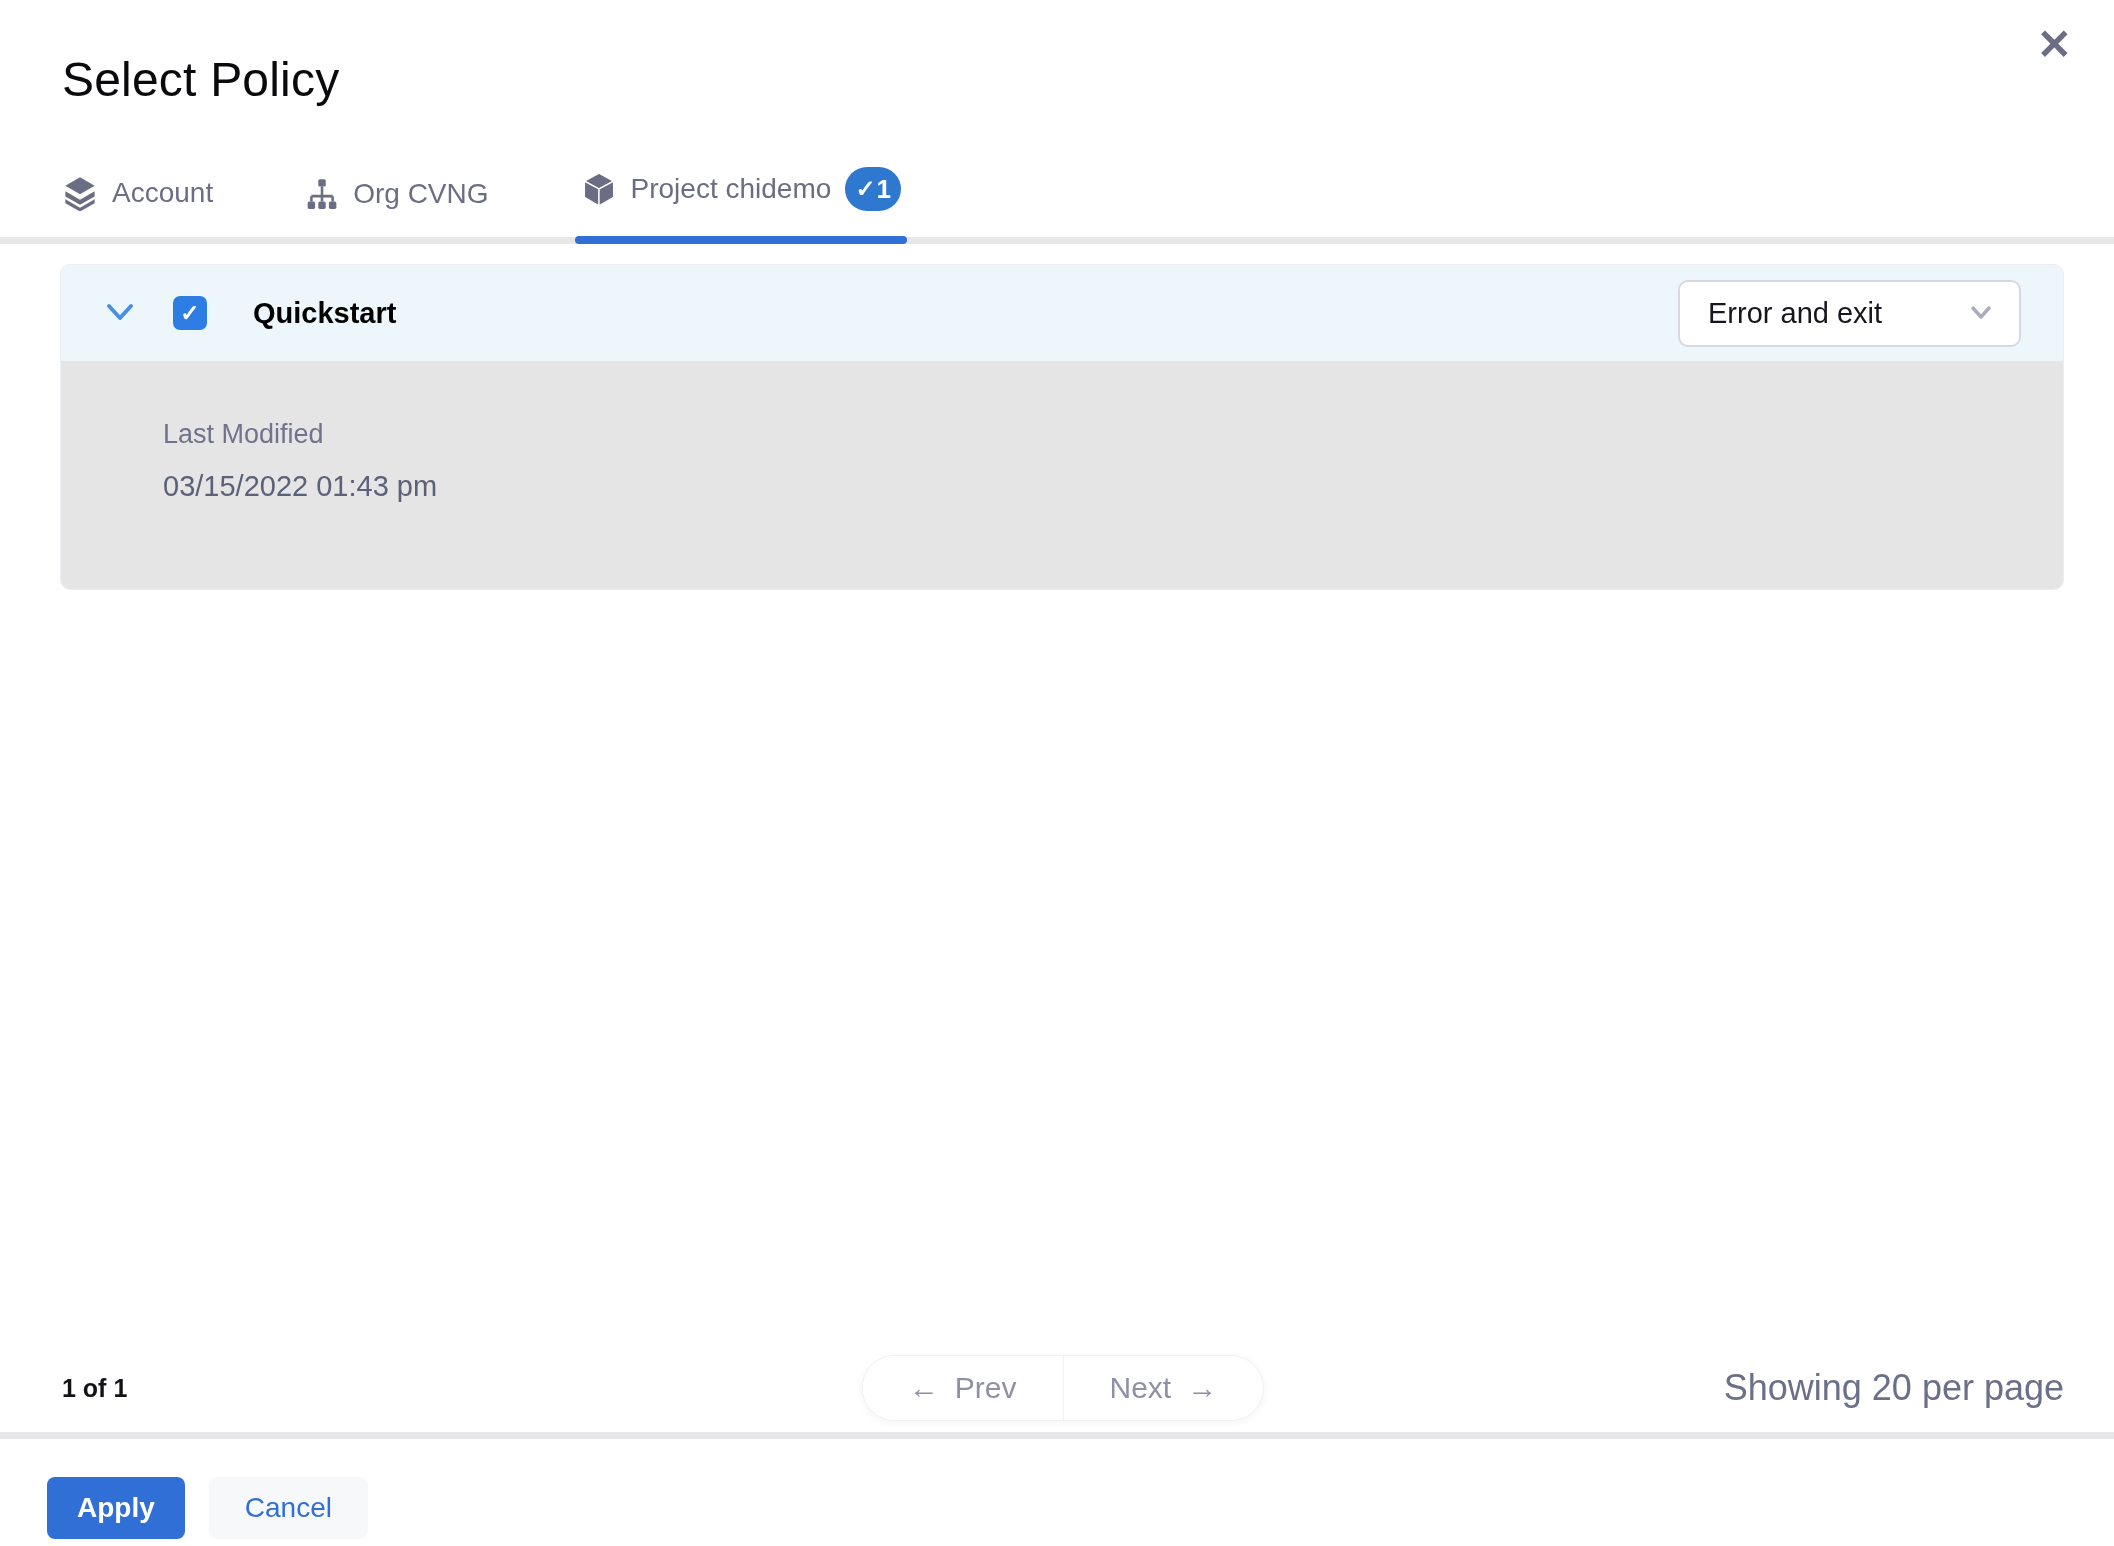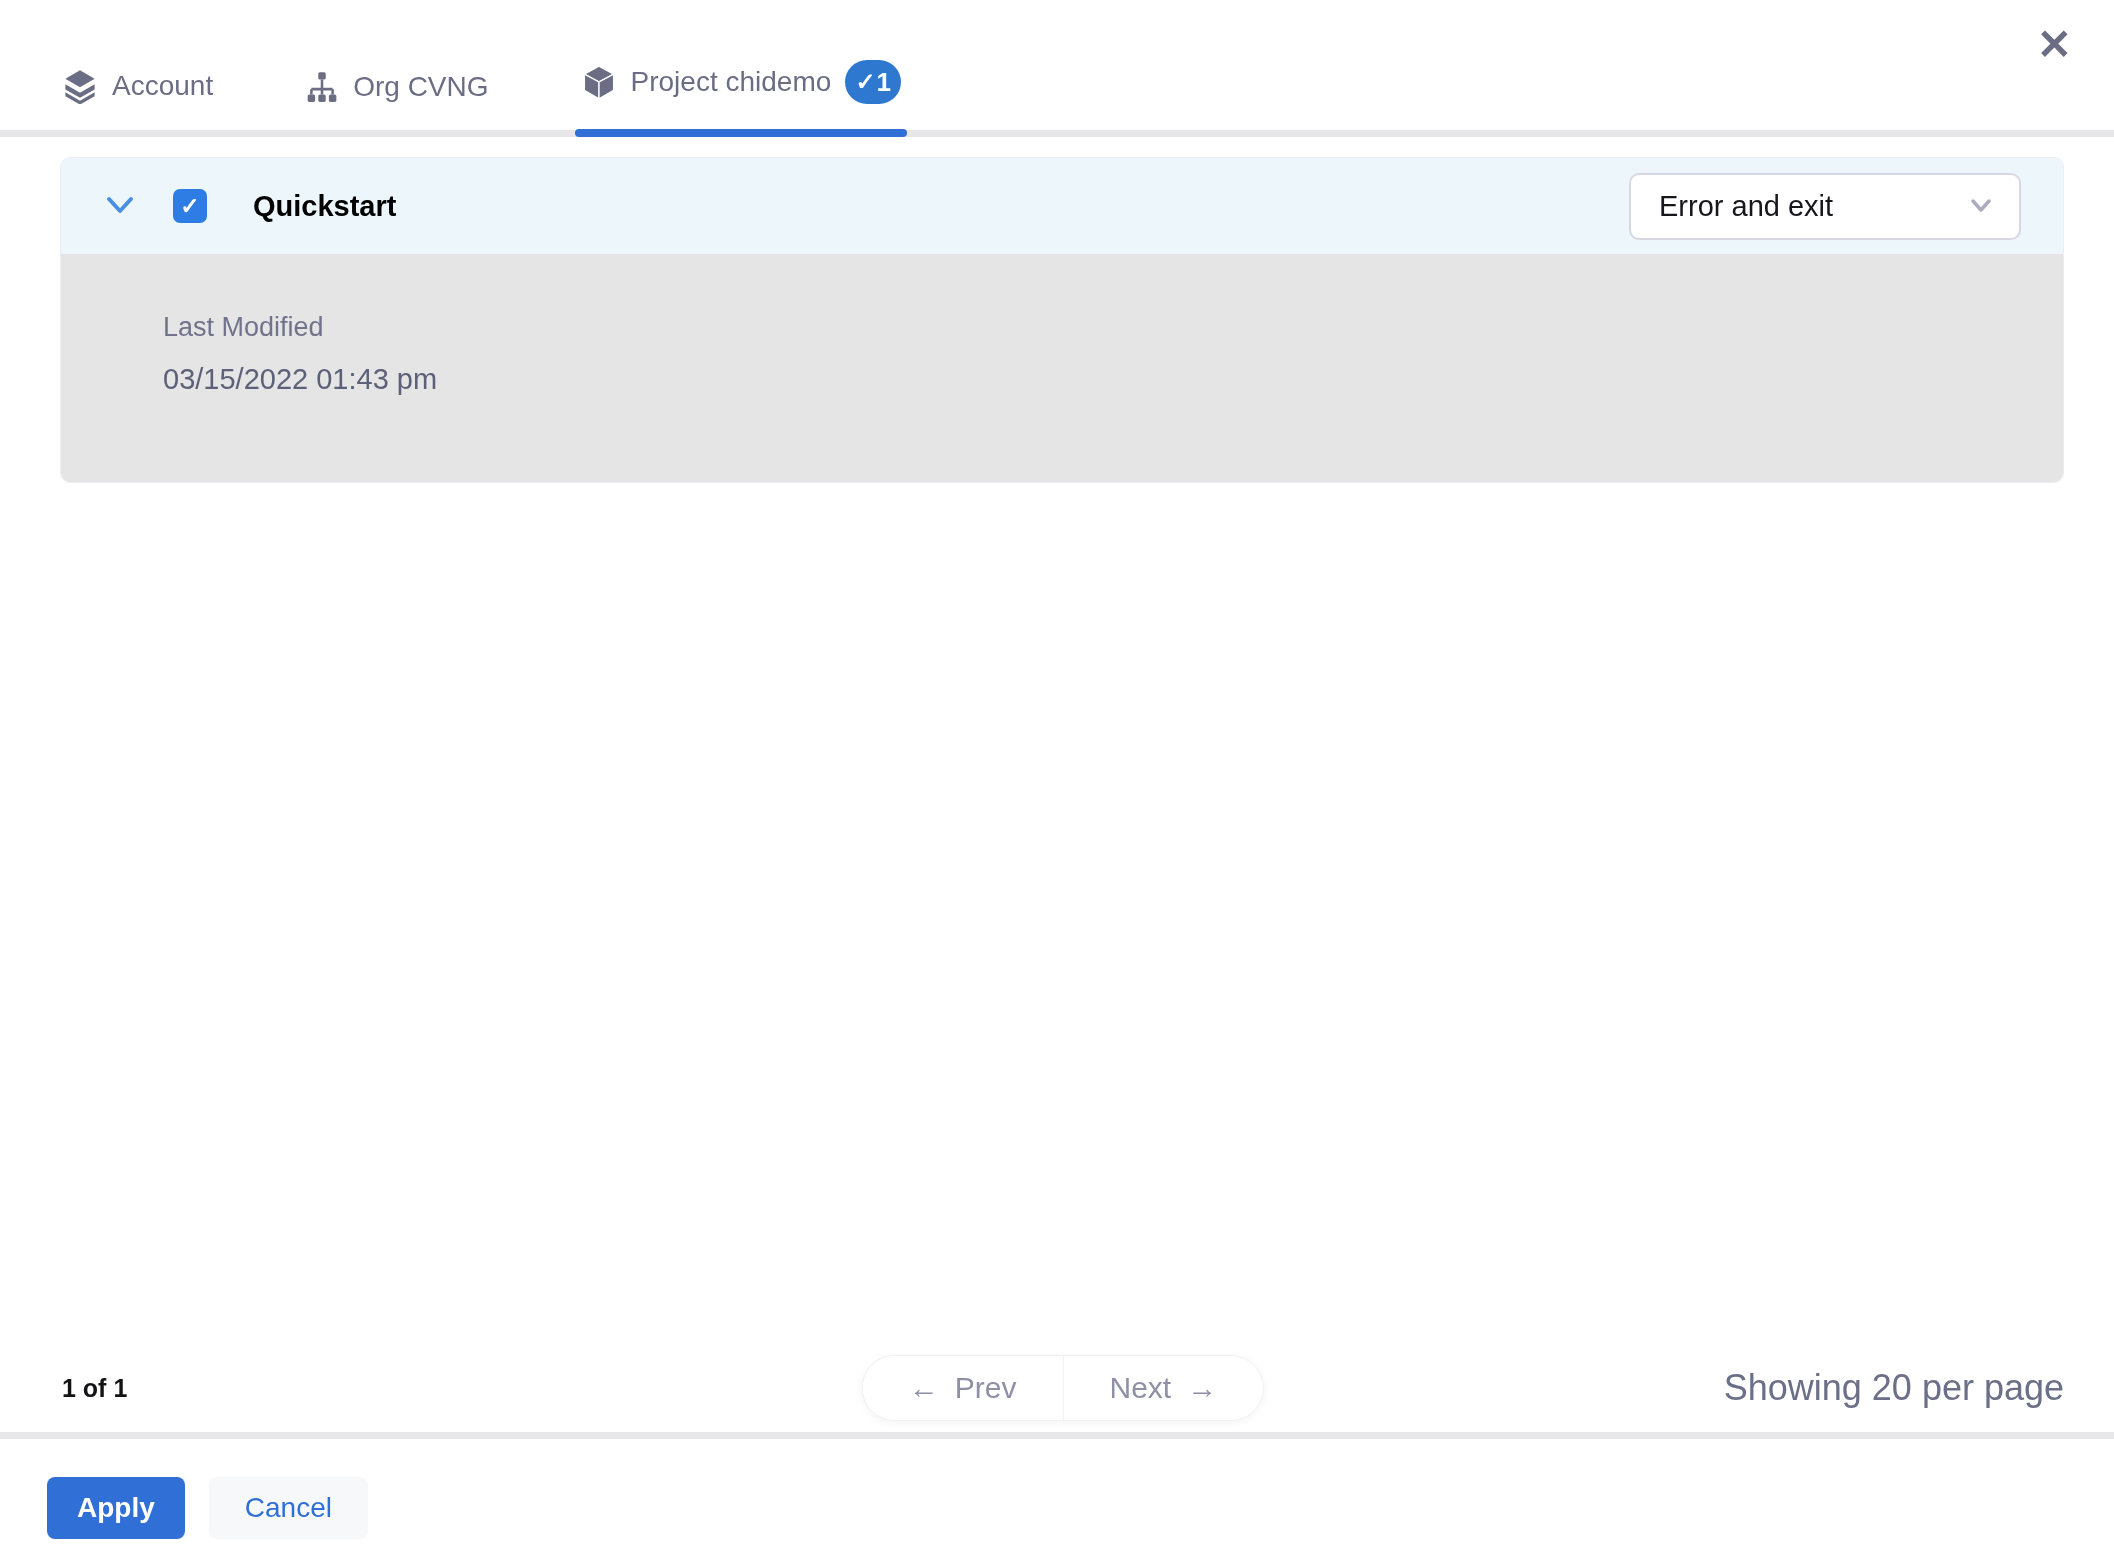--- a/index.html
+++ b/index.html
@@ -116,21 +116,21 @@
   .policy-name {
     margin-left: 46px;
     font-size: 29px;
     font-weight: 700;
     color: #000000;
   }
   .spacer { flex: 1; }
   .action-select {
     display: flex;
     align-items: center;
-    width: 392px;
+    width: 343px;
     height: 67px;
     background: #ffffff;
     border: 2px solid #d6d7e3;
     border-radius: 10px;
     padding: 0 22px 0 28px;
     font-size: 29px;
     color: #16161c;
     cursor: pointer;
   }
   .action-select .select-chevron { margin-left: auto; display: flex; align-items: center; }
@@ -218,20 +218,23 @@
     padding: 0 36px;
   }
 </style>
 </head>
 <body>
 
 <div class="modal">
 
   <span class="close-btn">✕</span>
 
+  <div class="header">
+    <div class="title">Select Policy</div>
+  </div>
 
   <div class="tabs">
 
     <div class="tab">
       <span>
         <svg width="36" height="36" viewBox="0 0 32 32">
           <polygon points="16,2 29,9.5 16,17 3,9.5" fill="#6b6d85"></polygon>
           <polygon points="3,14.5 16,22 29,14.5 29,19 16,26.5 3,19" fill="#6b6d85"></polygon>
           <polygon points="3,21.5 16,29 29,21.5 29,25 16,32.5 3,25" fill="#6b6d85"></polygon>
         </svg>

